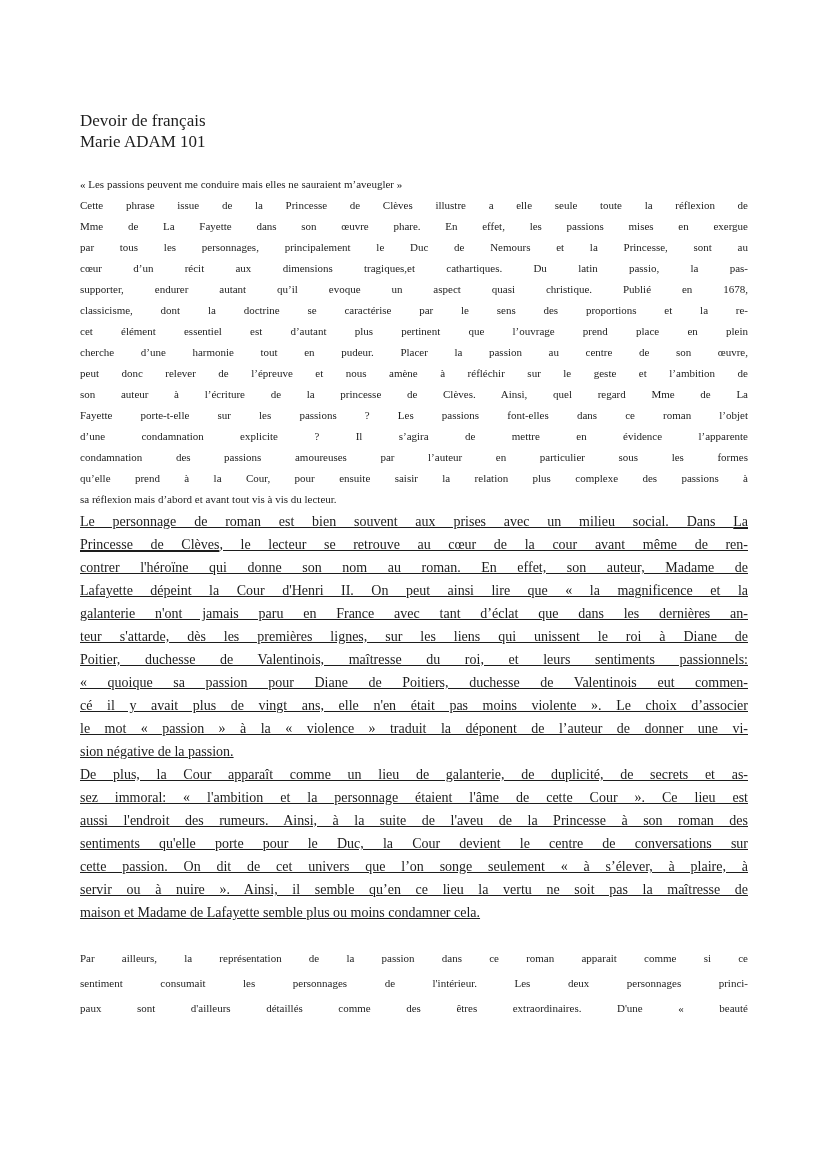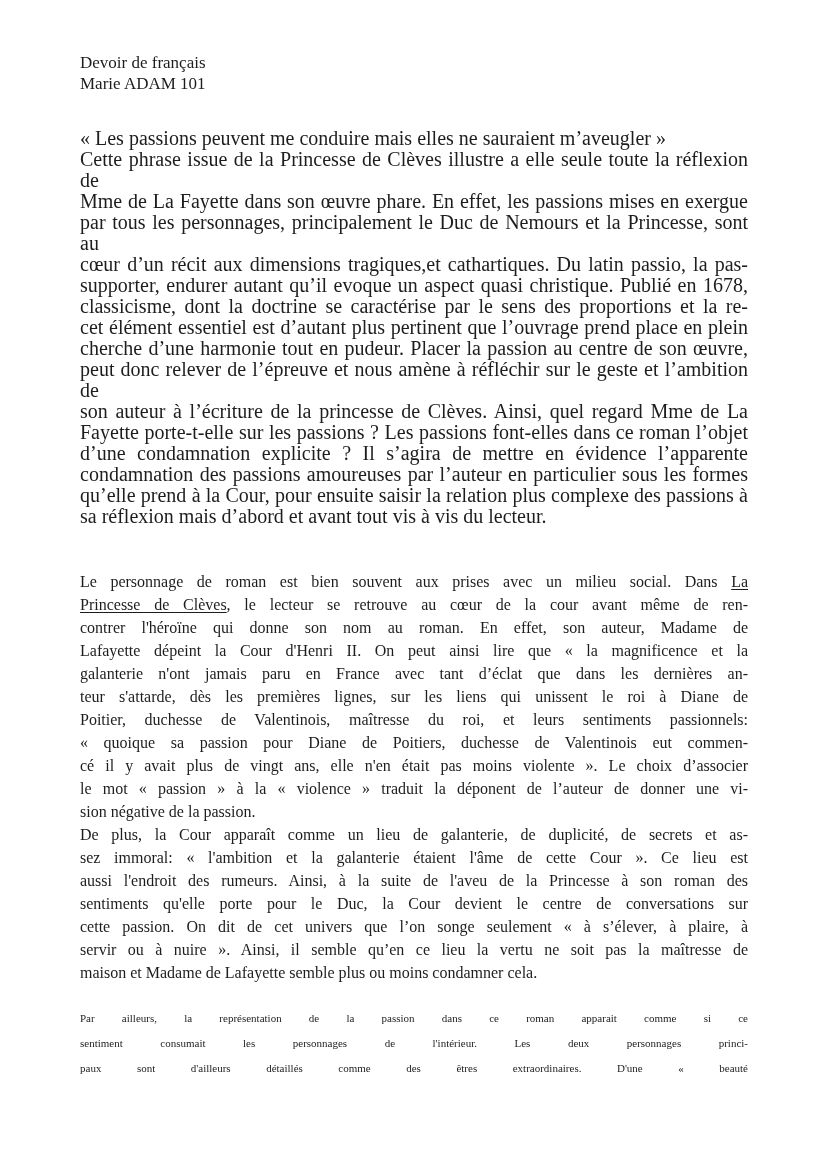--- a/index.html
+++ b/index.html
@@ -11,34 +11,34 @@
     height: 1171px;
     background: #ffffff;
     color: #1d1d1d;
     font-family: "Liberation Serif", "DejaVu Serif", serif;
     overflow: hidden;
   }
   .page {
     box-sizing: border-box;
     width: 828px;
     height: 1161px;
-    padding: 52px 80px 0 80px;
+    padding: 110px 80px 0 80px;
   }
   .doc-header {
     font-size: 17px;
     line-height: 21px;
   }
   .essay-body {
     text-rendering: optimizeLegibility;
   }
   .paragraph {
     margin: 0;
   }
-  .para-1 { margin-top: 34px; font-size: 20px; line-height: 21px; }
-  .para-2 { margin-top: 43px; font-size: 16px; line-height: 23px; }
+  .para-1 { margin-top: 22px; font-size: 11px; line-height: 21px; }
+  .para-2 { font-size: 14px; line-height: 23px; text-decoration: underline; }
   .para-3 { margin-top: 22px; font-size: 11px;   line-height: 25px; }
   .line {
     text-align: justify;
     text-align-last: justify;
     -moz-text-align-last: justify;
     white-space: normal;
   }
   .line.no-stretch {
     text-align-last: left;
     -moz-text-align-last: left;
@@ -81,21 +81,21 @@
         <div class="line">contrer l'héroïne qui donne son nom au roman. En effet, son auteur, Madame de</div>
         <div class="line">Lafayette dépeint la Cour d'Henri II. On peut ainsi lire que « la magnificence et la</div>
         <div class="line">galanterie n'ont jamais paru en France avec tant d’éclat que dans les dernières an-</div>
         <div class="line">teur s'attarde, dès les premières lignes, sur les liens qui unissent le roi à Diane de</div>
         <div class="line">Poitier, duchesse de Valentinois, maîtresse du roi, et leurs sentiments passionnels:</div>
         <div class="line">« quoique sa passion pour Diane de Poitiers, duchesse de Valentinois eut commen-</div>
         <div class="line">cé il y avait plus de vingt ans, elle n'en était pas moins violente ». Le choix d’associer</div>
         <div class="line">le mot « passion » à la « violence » traduit la déponent de l’auteur de donner une vi-</div>
         <div class="line no-stretch">sion négative de la passion.</div>
         <div class="line">De plus, la Cour apparaît comme un lieu de galanterie, de duplicité, de secrets et as-</div>
-        <div class="line">sez immoral: « l'ambition et la galanterie étaient l'âme de cette Cour ». Ce lieu est</div>
+        <div class="line">sez immoral: « l'ambition et la personnage étaient l'âme de cette Cour ». Ce lieu est</div>
         <div class="line">aussi l'endroit des rumeurs. Ainsi, à la suite de l'aveu de la Princesse à son roman des</div>
         <div class="line">sentiments qu'elle porte pour le Duc, la Cour devient le centre de conversations sur</div>
         <div class="line">cette passion. On dit de cet univers que l’on songe seulement « à s’élever, à plaire, à</div>
         <div class="line">servir ou à nuire ». Ainsi, il semble qu’en ce lieu la vertu ne soit pas la maîtresse de</div>
         <div class="line no-stretch">maison et Madame de Lafayette semble plus ou moins condamner cela.</div>
       </div>
       <div class="paragraph para-3">
         <div class="line">Par ailleurs, la représentation de la passion dans ce roman apparait comme si ce</div>
         <div class="line">sentiment consumait les personnages de l'intérieur. Les deux personnages princi-</div>
         <div class="line">paux sont d'ailleurs détaillés comme des êtres extraordinaires. D'une « beauté</div>

